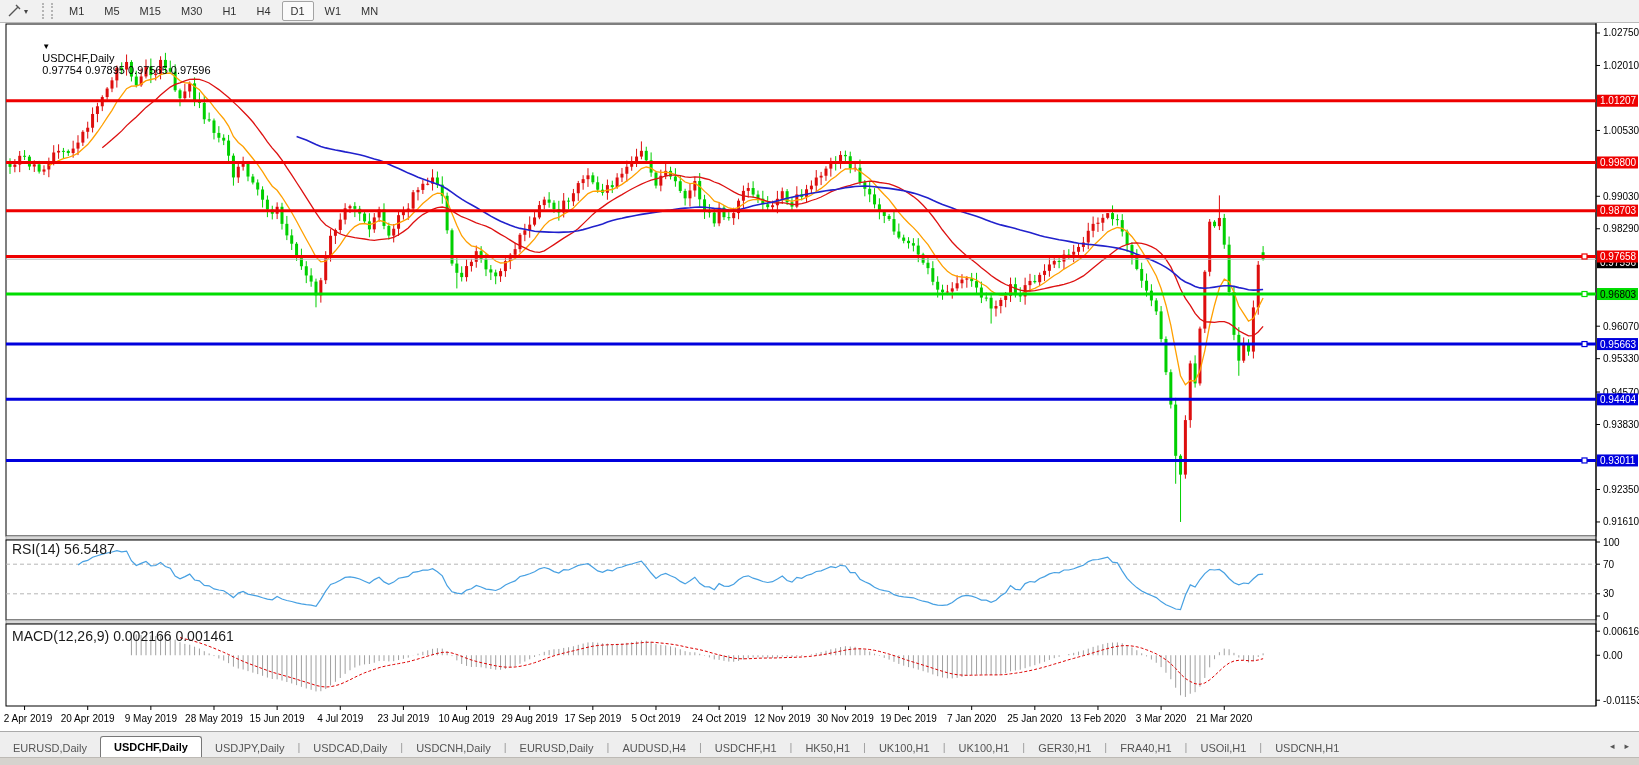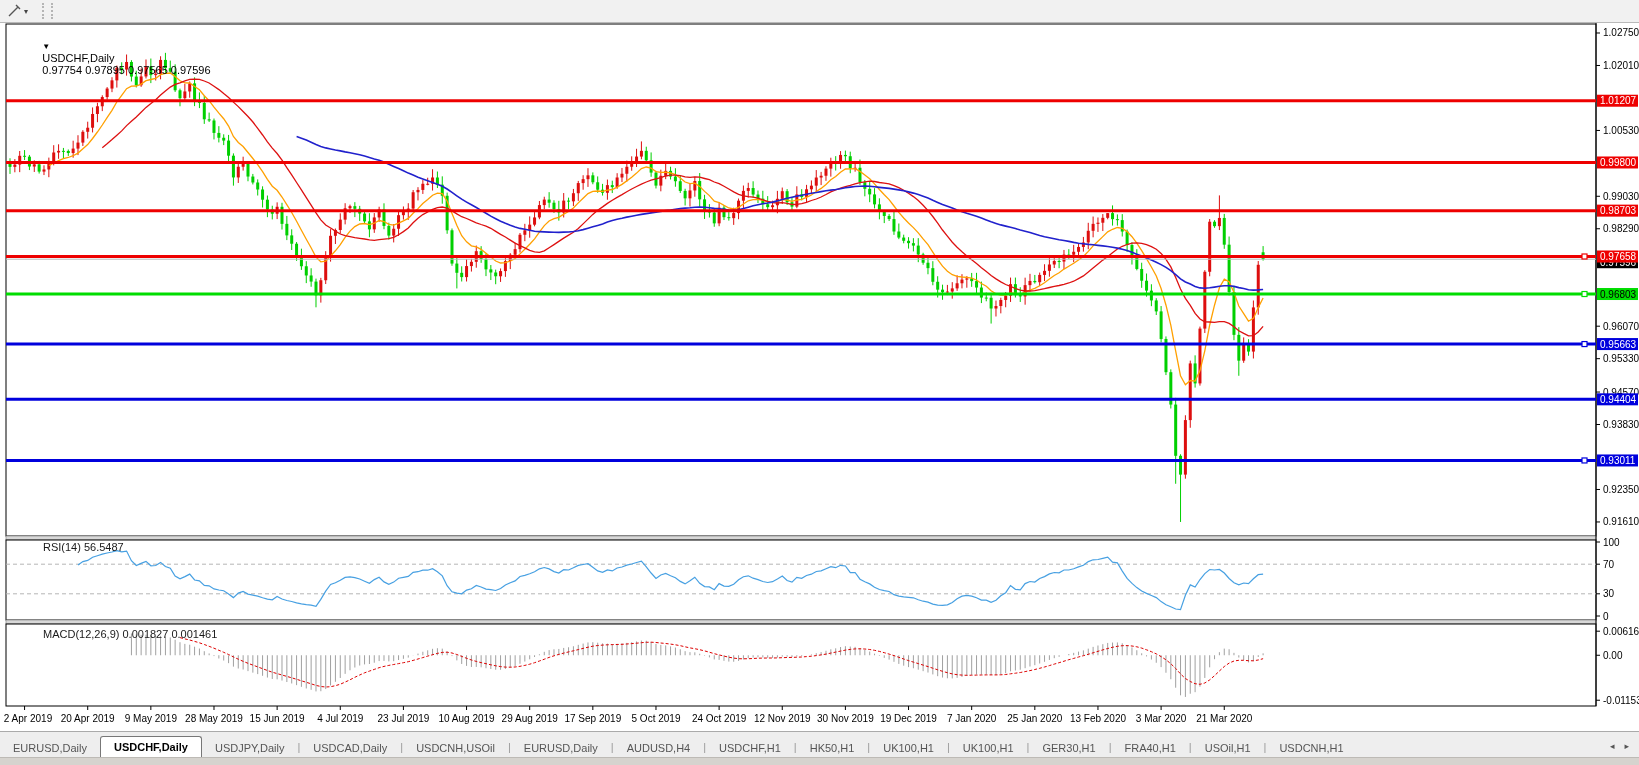--- a/index.html
+++ b/index.html
@@ -11,21 +11,21 @@
   .tool-icon{width:20px;height:18px;margin-left:4px;display:flex;align-items:center;justify-content:center;cursor:pointer;}
   .caret{font-size:8px;color:#444;width:10px;cursor:pointer;}
   .grip{width:7px;height:16px;margin:0 6px 0 8px;border-left:2px dotted #b5b5b5;border-right:2px dotted #b5b5b5;}
   .tf-btn{padding:2px 8px;margin:0 1px;border:1px solid transparent;border-radius:2px;color:#333;cursor:pointer;line-height:14px;}
   .tf-btn.active{background:#fafafa;border:1px solid #a3a3a3;}
   
   #chartwrap{position:absolute;left:0;top:23px;width:1318px;height:708px;background:#fff;}
   svg{display:block;}
   #title{position:absolute;left:24px;top:5px;font-size:11px;color:#000;white-space:pre;}
   #title .arr{font-size:8px;vertical-align:1px;}
-  .indlabel{position:absolute;left:12px;font-size:11px;color:#1a1a1a;margin-left:31px;}
+  .indlabel{position:absolute;left:12px;font-size:14px;color:#1a1a1a;}
   
   #tabbar{position:absolute;left:0;top:731px;width:1639px;height:26px;background:#eeeeee;
     border-top:1px solid #aaa;display:flex;align-items:flex-end;font-size:11px;color:#555;}
   .tab{padding:4px 13px 5px 13px;cursor:pointer;white-space:nowrap;position:relative;top:1px;}
   .tab.active{background:#fff;border:1px solid #777;border-bottom:1px solid #fff;border-radius:3px 3px 0 0;color:#000;font-weight:bold;}
   .tabsep{color:#9a9a9a;padding:4px 0 5px 0;}
   #tabnav{margin-left:auto;margin-right:10px;display:flex;gap:10px;color:#555;font-size:9px;padding-bottom:7px;}
   #tabnav span{cursor:pointer;}
   #statusbar{position:absolute;left:0;top:757px;width:1639px;height:8px;background:#d6d3ce;border-top:1px solid #bdbab5;}
 </style>
@@ -35,20 +35,31 @@
 <div id="app">
 
   <div id="toolbar">
     <div class="tool-icon">
       <svg width="14" height="14">
           <path d="M2 12 L11 3 M9 1 L13 5" stroke="#555" stroke-width="1.4" fill="none"></path>
         </svg>
     </div>
     <div class="caret">▾</div>
     <div class="grip"></div>
+    <div id="tf-buttons" style="display:flex;">
+        <div class="tf-btn">M1</div>
+        <div class="tf-btn">M5</div>
+        <div class="tf-btn">M15</div>
+        <div class="tf-btn">M30</div>
+        <div class="tf-btn">H1</div>
+        <div class="tf-btn">H4</div>
+        <div class="tf-btn active">D1</div>
+        <div class="tf-btn">W1</div>
+        <div class="tf-btn">MN</div>
+      </div>
   </div>
 
   <div id="chartwrap">
     <svg id="chartsvg" width="1639" height="708">
         <defs>
           <clipPath id="clipMain">
             <rect x="6" y="1" width="1590" height="512"></rect>
           </clipPath>
           <clipPath id="clipRsi">
             <rect x="6" y="517" width="1590" height="80"></rect>
@@ -937,32 +948,32 @@
           <line x1="1224.25" y1="683" x2="1224.25" y2="687" stroke="#000"></line>
           <text x="1224.25" y="699" text-anchor="middle">21 Mar 2020</text>
         </g>
       </svg>
     <div id="title">
       <span class="arr">▼</span>
       <span>USDCHF,Daily</span>
       <span>0.97754 0.97895 0.97565 0.97596</span>
     </div>
     <div class="indlabel" id="rsilabel" style="top:518px">RSI(14) 56.5487</div>
-    <div class="indlabel" id="macdlabel" style="top:605px">MACD(12,26,9) 0.001827 0.001461</div>
+    <div class="indlabel" id="macdlabel" style="top:605px">MACD(12,26,9) 0.002166 0.001461</div>
   </div>
 
   <div id="tabbar">
     <div id="tabs" style="display:flex;align-items:flex-end;">
         <div class="tab">EURUSD,Daily</div>
         <div class="tab active">USDCHF,Daily</div>
         <div class="tab">USDJPY,Daily</div>
         <span class="tabsep">|</span>
         <div class="tab">USDCAD,Daily</div>
         <span class="tabsep">|</span>
-        <div class="tab">USDCNH,USOil</div>
+        <div class="tab">USDCNH,Daily</div>
         <span class="tabsep">|</span>
         <div class="tab">EURUSD,Daily</div>
         <span class="tabsep">|</span>
         <div class="tab">AUDUSD,H4</div>
         <span class="tabsep">|</span>
         <div class="tab">USDCHF,H1</div>
         <span class="tabsep">|</span>
         <div class="tab">HK50,H1</div>
         <span class="tabsep">|</span>
         <div class="tab">UK100,H1</div>

